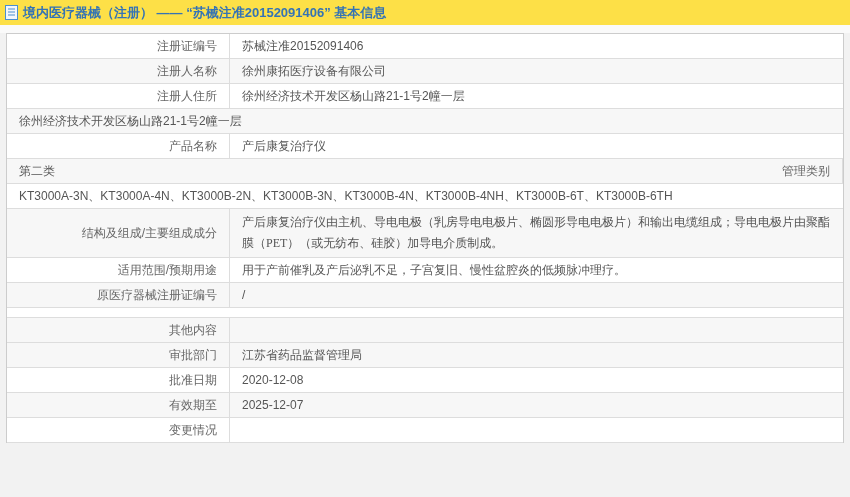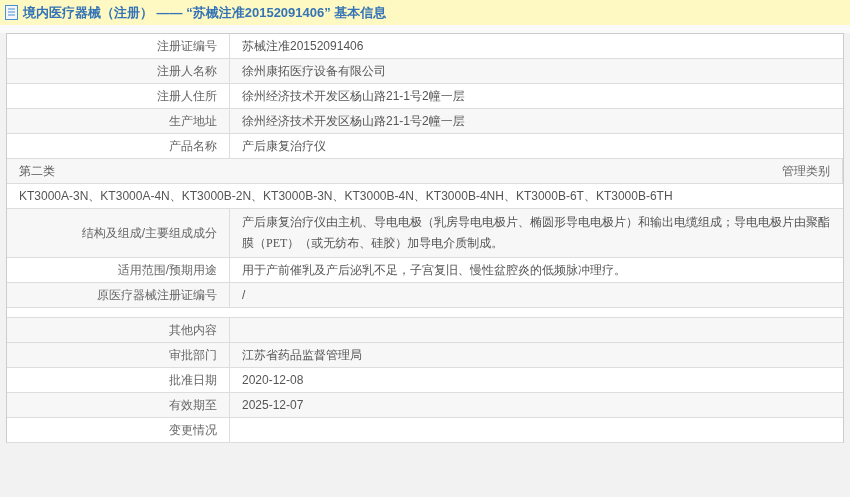--- a/index.html
+++ b/index.html
@@ -4,21 +4,21 @@
 <style>
   * { box-sizing: border-box; margin: 0; padding: 0; }
   html, body {
     width: 850px; height: 497px;
     overflow: hidden;
     background: #f2f2f2;
     font-family: "Liberation Sans", "DejaVu Sans", sans-serif;
   }
   .header-bar {
     height: 25px;
-    background: #fef9c3;
+    background: #fde047;
     display: flex;
     align-items: center;
     padding-left: 5px;
     gap: 5px;
   }
   .doc-icon { width: 13px; height: 15px; flex: 0 0 auto; display: block; }
   .page-title {
     font-size: 13px;
     font-weight: bold;
     color: #3473b5;
@@ -87,21 +87,20 @@
     <div class="cell label">注册人名称</div>
     <div class="cell value">徐州康拓医疗设备有限公司</div>
   </div>
 
   <div class="row">
     <div class="cell label">注册人住所</div>
     <div class="cell value">徐州经济技术开发区杨山路21-1号2幢一层</div>
   </div>
 
   <div class="row alt">
-    <div class="cell label">生产地址</div>
     <div class="cell value">徐州经济技术开发区杨山路21-1号2幢一层</div>
   </div>
 
   <div class="row">
     <div class="cell label">产品名称</div>
     <div class="cell value">产后康复治疗仪</div>
   </div>
 
   <div class="row alt">
     <div class="cell value">第二类</div>

